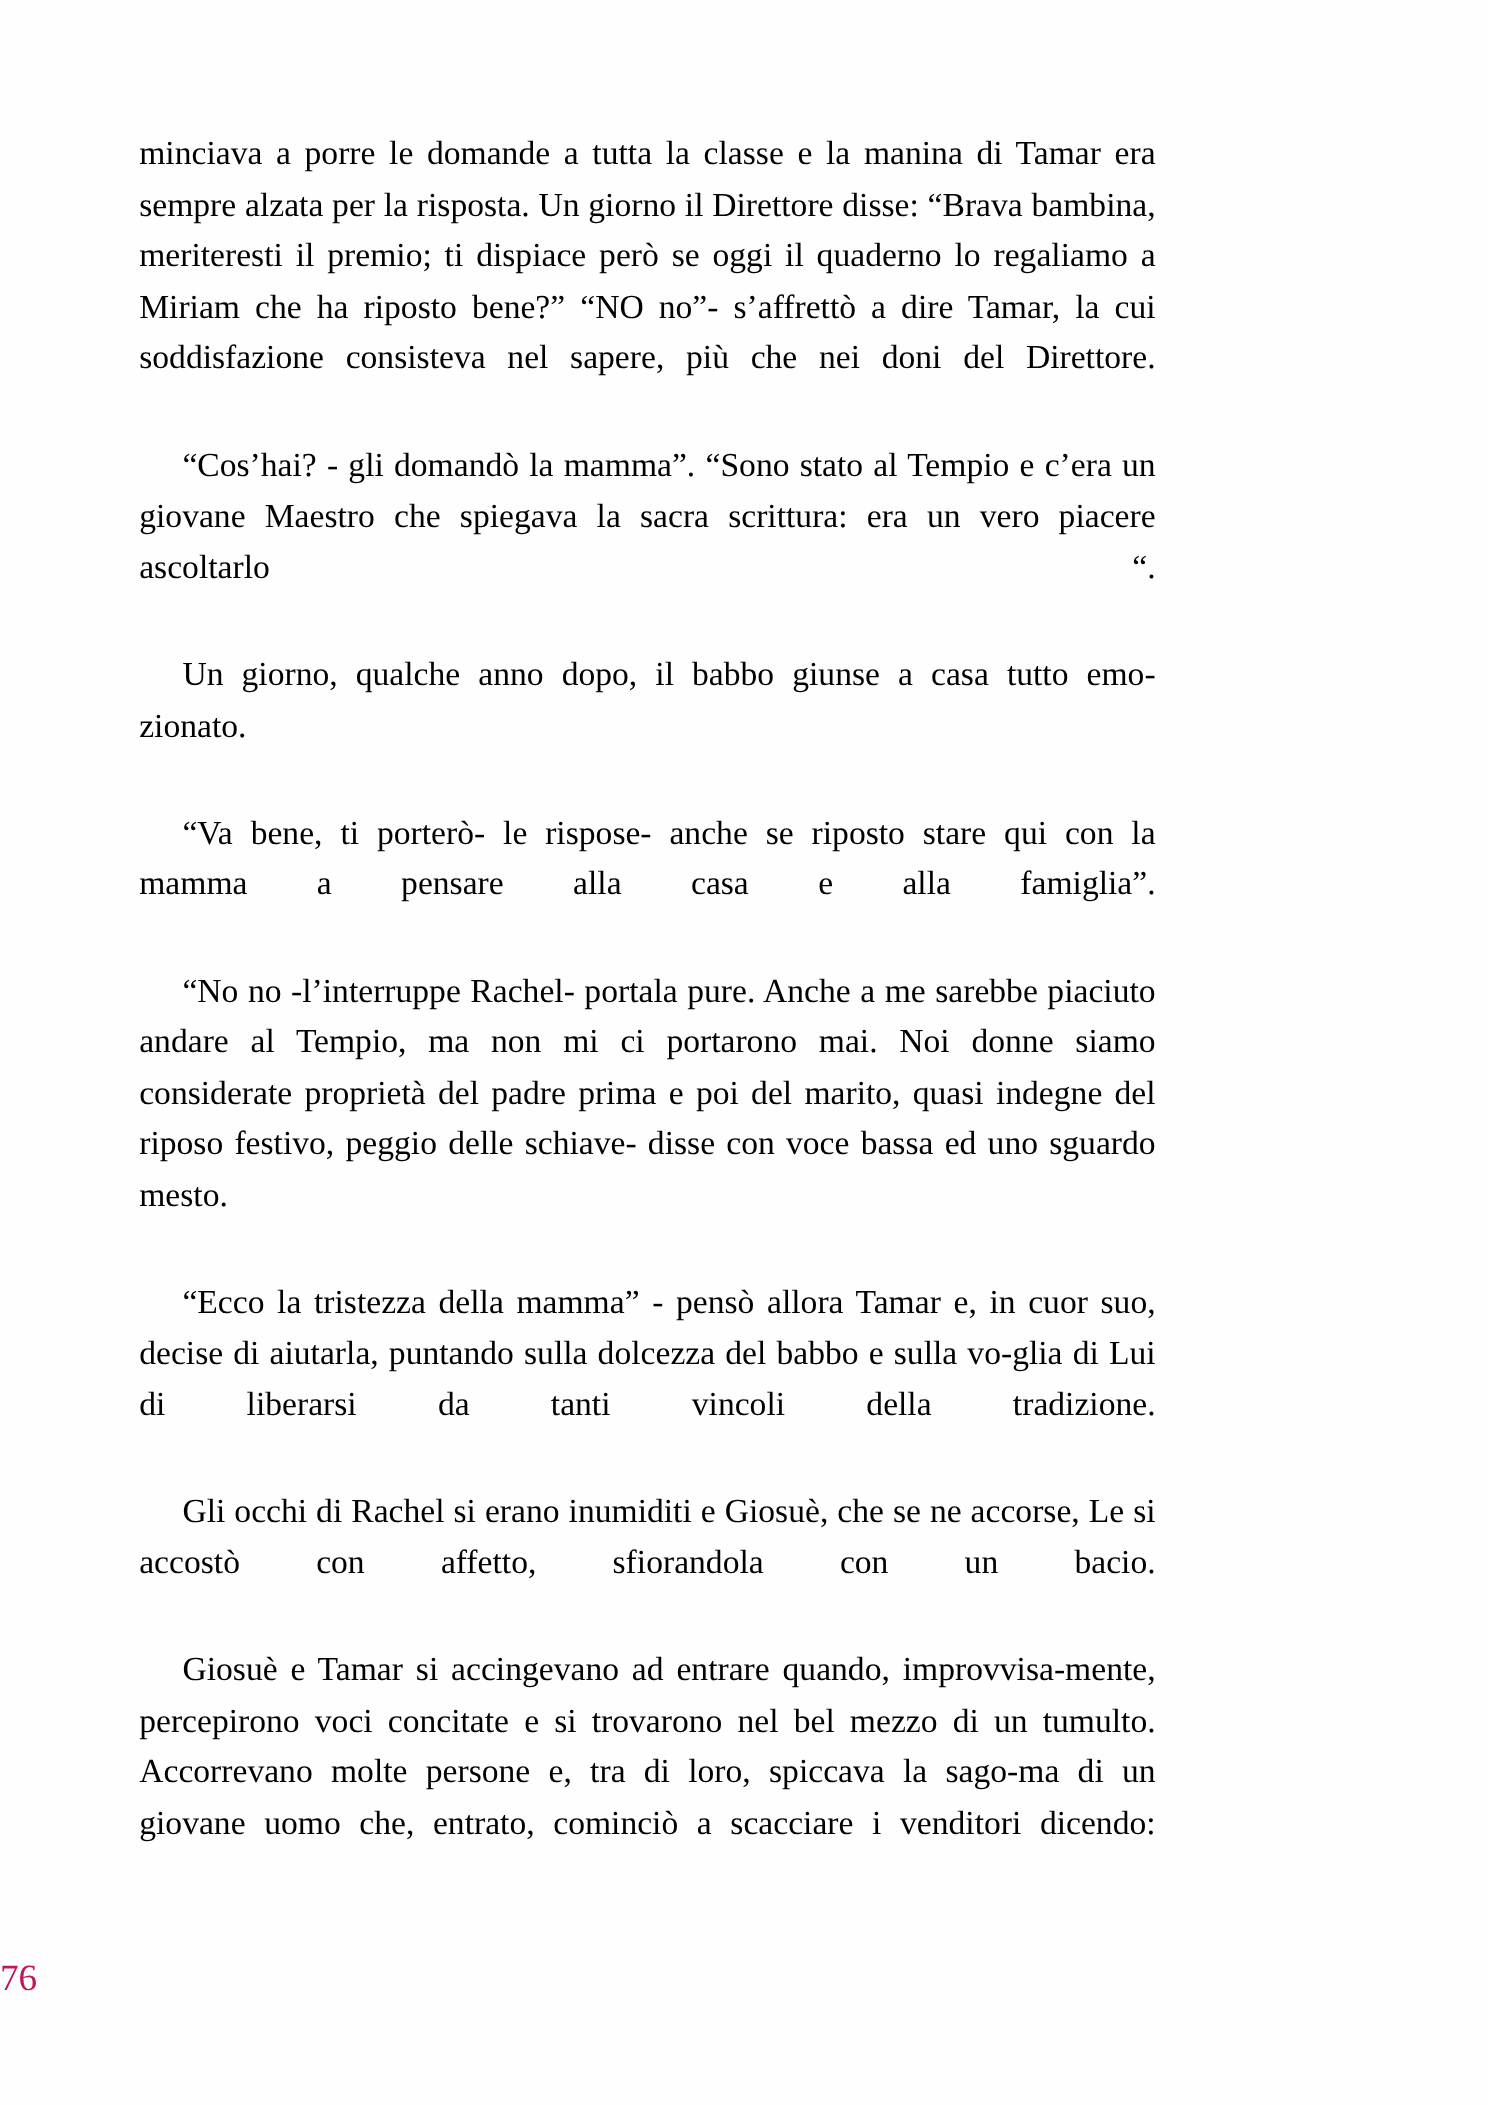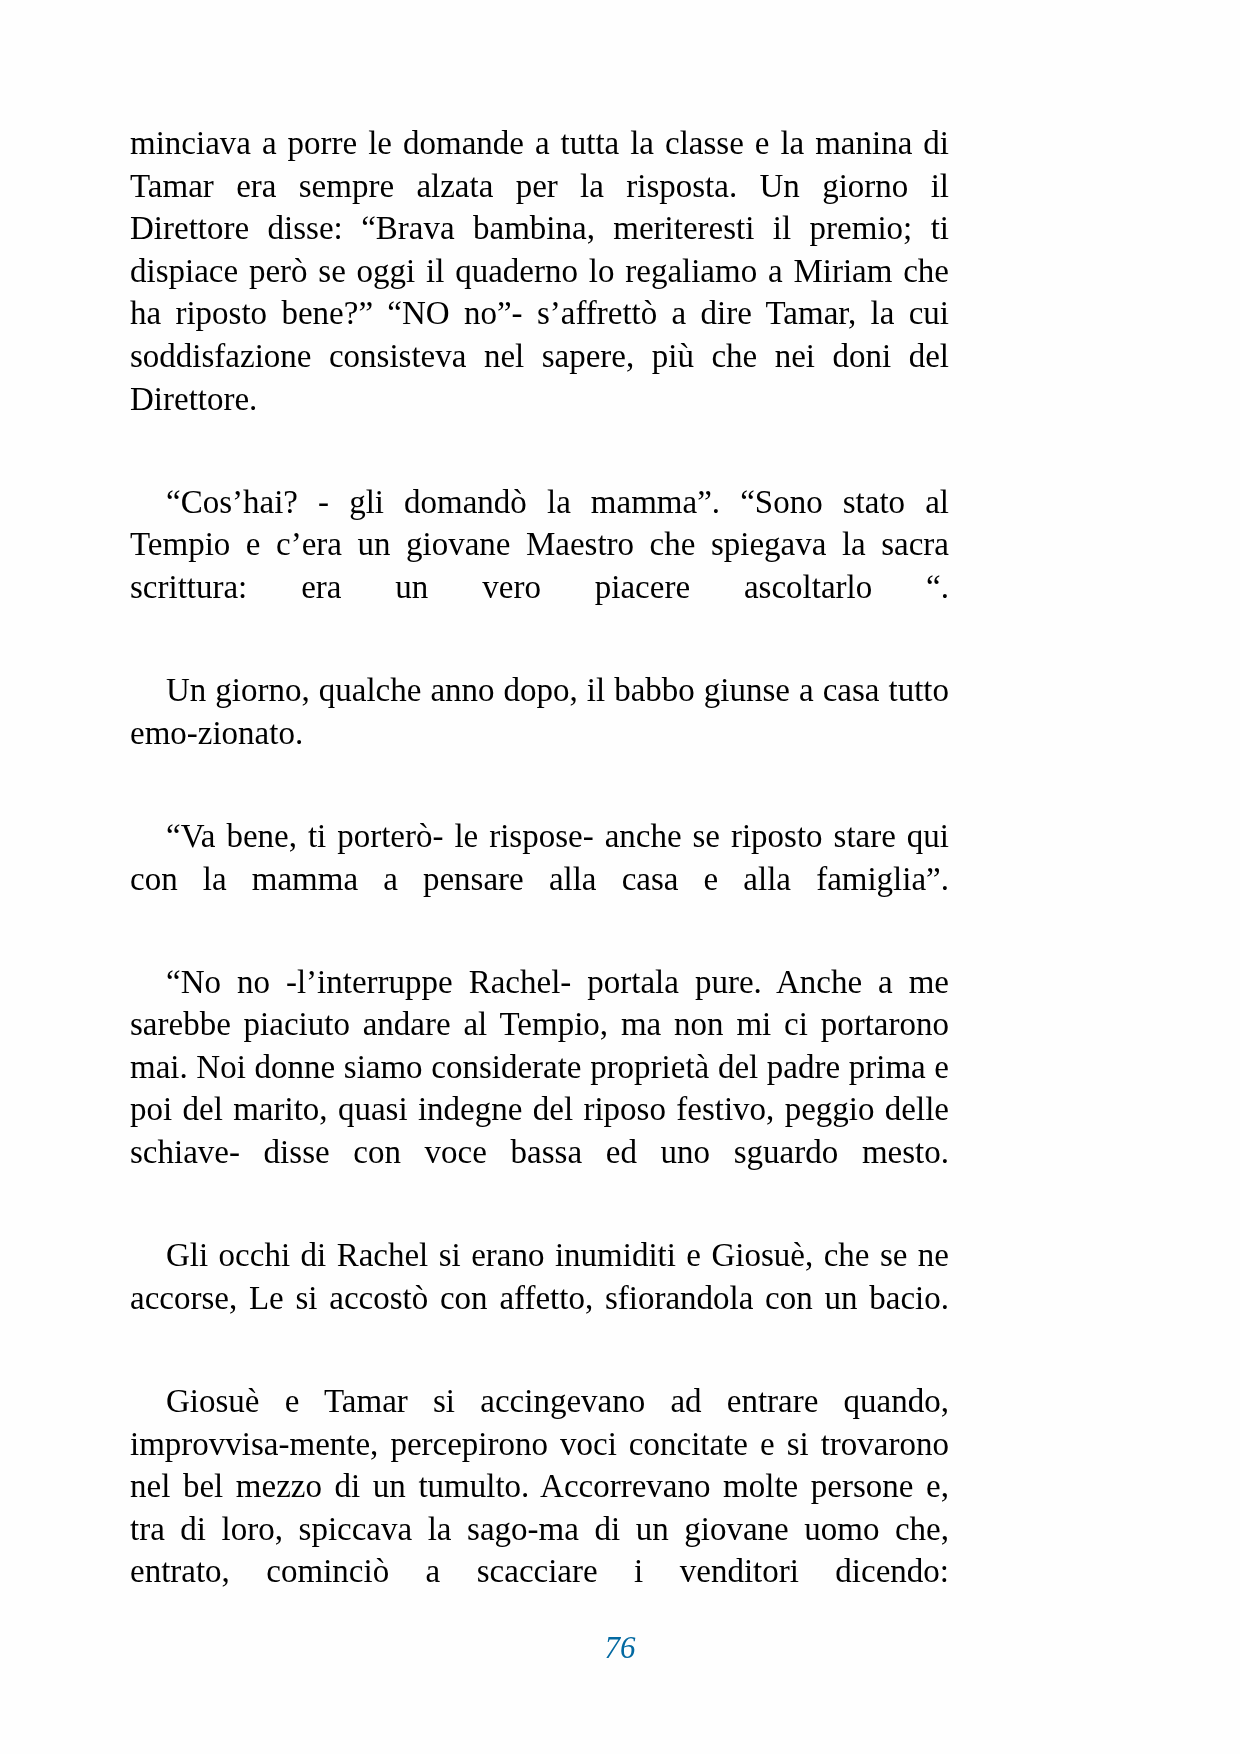--- a/index.html
+++ b/index.html
@@ -23,23 +23,23 @@
     height: 1754px;
     background: #fefefe;
   }
   .text-block {
     position: absolute;
     left: 112px;
     top: 104px;
     width: 855px;
   }
   p.para {
-    margin: 18px;
+    margin: 4px;
     padding: 0;
-    font-size: 33px;
+    font-size: 28px;
     line-height: 42.6px;
     text-align: justify;
     text-justify: inter-word;
     text-indent: 36px;
     word-spacing: 0.2px;
     -webkit-font-smoothing: antialiased;
   }
   p.para.no-indent {
     text-indent: 0;
   }
@@ -47,37 +47,37 @@
   p.para::after {
     content: "";
     display: inline-block;
     width: 100%;
   }
   .page-number {
     position: absolute;
     left: 0;
     top: 1630px;
     width: 1240px;
-    text-align: center;
+    text-align: left;
     font-size: 31px;
-    font-style: italic;
     font-family: "Liberation Serif", "DejaVu Serif", serif;
-    color: #0369a1;
+    color: #be185d;
   }
 </style>
 </head>
 <body>
 
 <div class="page">
   <div class="text-block">
 
     <p class="para no-indent">minciava a porre le domande a tutta la classe e la manina di Tamar era sempre alzata per la risposta. Un giorno il Direttore disse: “Brava bambina, meriteresti il premio; ti dispiace però se oggi il quaderno lo regaliamo a Miriam che ha riposto bene?” “NO no”-  s’affrettò a dire Tamar, la cui soddisfazione consisteva nel sapere, più che nei doni del Direttore.</p>
     <p class="para">“Cos’hai? - gli domandò la mamma”. “Sono stato al Tempio e c’era un giovane Maestro che spiegava la sacra scrittura: era un vero piacere ascoltarlo “.</p>
     <p class="para">Un giorno, qualche anno dopo, il babbo giunse a casa tutto emo-zionato.</p>
     <p class="para">“Va bene, ti porterò- le rispose- anche se riposto stare qui con la mamma a pensare alla casa e alla famiglia”.</p>
     <p class="para">“No no -l’interruppe Rachel- portala pure. Anche a me sarebbe piaciuto andare al Tempio, ma non mi ci portarono mai. Noi donne siamo considerate proprietà del padre prima e poi del marito, quasi indegne del riposo festivo, peggio delle schiave- disse con voce bassa ed uno sguardo mesto.</p>
+    <p class="para"> “Ecco la tristezza della mamma” - pensò allora Tamar e, in cuor suo, decise di aiutarla, puntando sulla dolcezza del babbo e sulla vo-glia di Lui di liberarsi da tanti vincoli della tradizione.</p>
     <p class="para">Gli occhi di Rachel si erano inumiditi e Giosuè, che se ne accorse, Le si accostò con affetto, sfiorandola con un bacio.</p>
     <p class="para">Giosuè e Tamar si accingevano ad entrare quando, improvvisa-mente, percepirono voci concitate e si trovarono nel bel mezzo di un tumulto. Accorrevano molte persone e, tra di loro, spiccava la sago-ma di un giovane uomo che, entrato, cominciò a scacciare i venditori dicendo:</p>
 
   </div>
 
   <div class="page-number">76</div>
 </div>
 
 </body></html>

